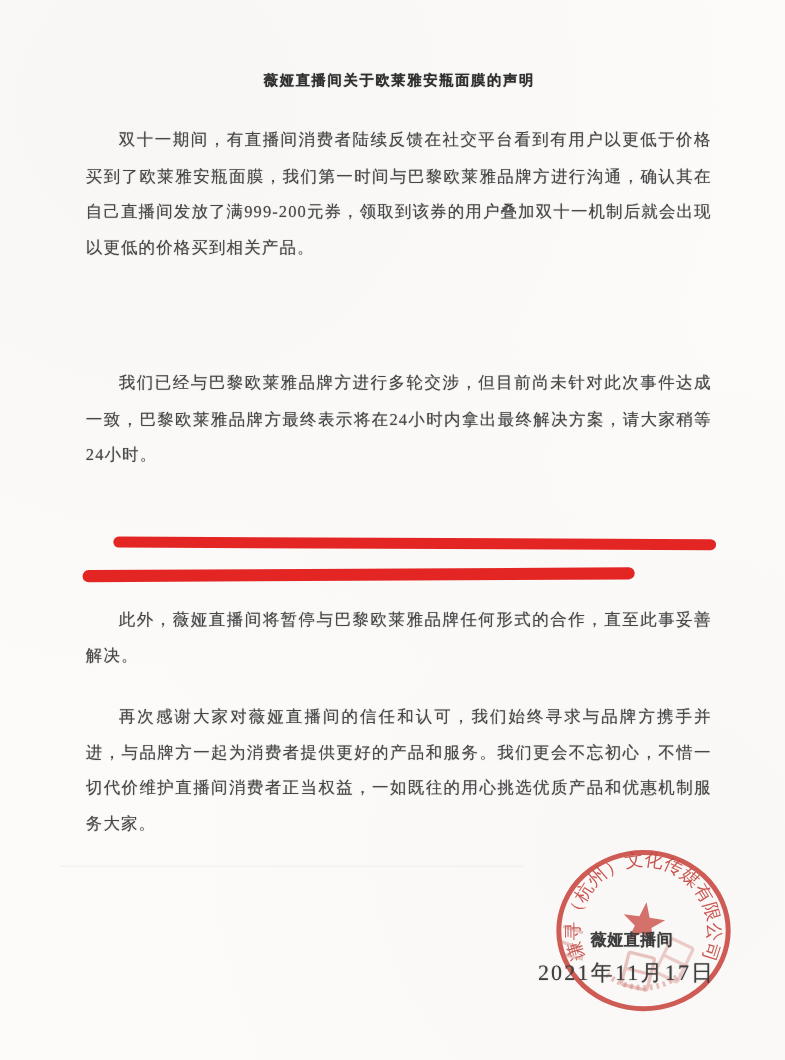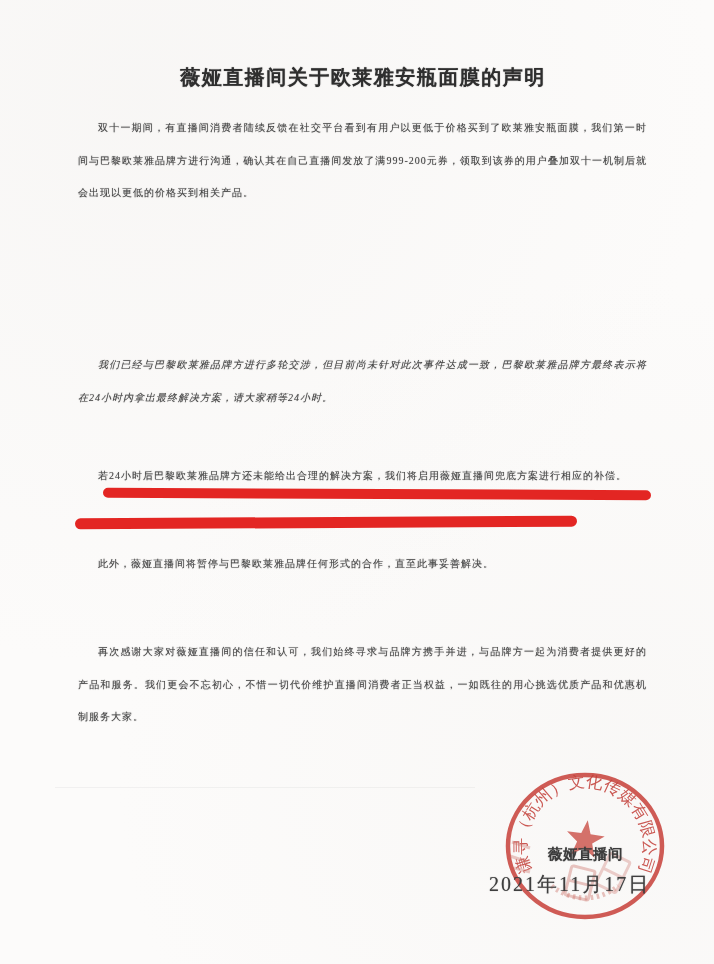--- a/index.html
+++ b/index.html
@@ -13,50 +13,50 @@
   .page{
     position:absolute;inset:0;
     background:
       radial-gradient(circle at 20% 10%, rgba(240,238,236,.35), rgba(255,255,255,0) 55%),
       radial-gradient(circle at 85% 80%, rgba(242,240,238,.3), rgba(255,255,255,0) 50%),
       #fcfbfa;
   }
   .doc-title{
     position:absolute;top:64px;left:0;right:0;
     text-align:center;
-    font-size:20px;font-weight:bold;letter-spacing:1.5px;
+    font-size:13px;font-weight:bold;letter-spacing:1.5px;
     color:#2e2e2e;
     text-shadow:0 0 1px rgba(40,40,40,.65);
     margin-left:12px;
   }
   .para{
     position:absolute;left:78px;width:569px;
     margin:0;
-    font-size:10px;line-height:32.5px;letter-spacing:1px;
+    font-size:15px;line-height:32.5px;letter-spacing:1px;
     text-align:justify;text-indent:2em;
     color:#474747;
     text-shadow:0 0 1px rgba(70,70,70,.5);
   }
   .p1{top:112px;}
   .p2{top:259px;}
-  .p3{top:349px;font-style:italic;}
+  .p3{top:333px;}
   .p4{top:460px;}
   .p5{top:548px;}
   .p6{top:636px;}
   .redline{
     position:absolute;height:10px;border-radius:6px;
     background:#e11512;opacity:.93;
   }
   .redline.u1{left:103px;top:489px;width:548px;transform:rotate(.25deg);}
   .redline.u2{left:75px;top:517px;width:502px;height:10.5px;transform:rotate(-.3deg);}
   .signature{
     position:absolute;left:537px;top:845px;
     font-size:14.5px;font-weight:bold;letter-spacing:.5px;
     color:#3b3b3b;text-shadow:0 0 1px rgba(55,55,55,.6);
-    white-space:nowrap;z-index:3;margin-left:11px;
+    white-space:nowrap;z-index:3;
   }
   .doc-date{
     position:absolute;left:489px;top:871px;
     font-size:20px;letter-spacing:2px;
     color:#3e3e3e;text-shadow:0 0 1px rgba(55,55,55,.55);
     white-space:nowrap;z-index:3;
   }
   .stamp{
     position:absolute;left:500px;top:768px;width:175px;height:155px;
     z-index:2;
@@ -68,21 +68,20 @@
 </style>
 </head>
 <body>
 
 <div class="page">
 
   <div class="doc-title">薇娅直播间关于欧莱雅安瓶面膜的声明</div>
 
   <p class="para p1">双十一期间，有直播间消费者陆续反馈在社交平台看到有用户以更低于价格买到了欧莱雅安瓶面膜，我们第一时间与巴黎欧莱雅品牌方进行沟通，确认其在自己直播间发放了满999-200元券，领取到该券的用户叠加双十一机制后就会出现以更低的价格买到相关产品。</p>
   <p class="para p3">我们已经与巴黎欧莱雅品牌方进行多轮交涉，但目前尚未针对此次事件达成一致，巴黎欧莱雅品牌方最终表示将在24小时内拿出最终解决方案，请大家稍等24小时。</p>
-  <p class="para p4">若24小时后巴黎欧莱雅品牌方还未能给出合理的解决方案，我们将启用薇娅直播间兜底方案进行相应的补偿。</p>
   <p class="para p5">此外，薇娅直播间将暂停与巴黎欧莱雅品牌任何形式的合作，直至此事妥善解决。</p>
   <p class="para p6">再次感谢大家对薇娅直播间的信任和认可，我们始终寻求与品牌方携手并进，与品牌方一起为消费者提供更好的产品和服务。我们更会不忘初心，不惜一切代价维护直播间消费者正当权益，一如既往的用心挑选优质产品和优惠机制服务大家。</p>
 
   <div class="redline u1"></div>
   <div class="redline u2"></div>
 
   <div class="scanline"></div>
 
   <svg class="stamp" viewBox="0 0 175 155" xmlns="http://www.w3.org/2000/svg">
 

